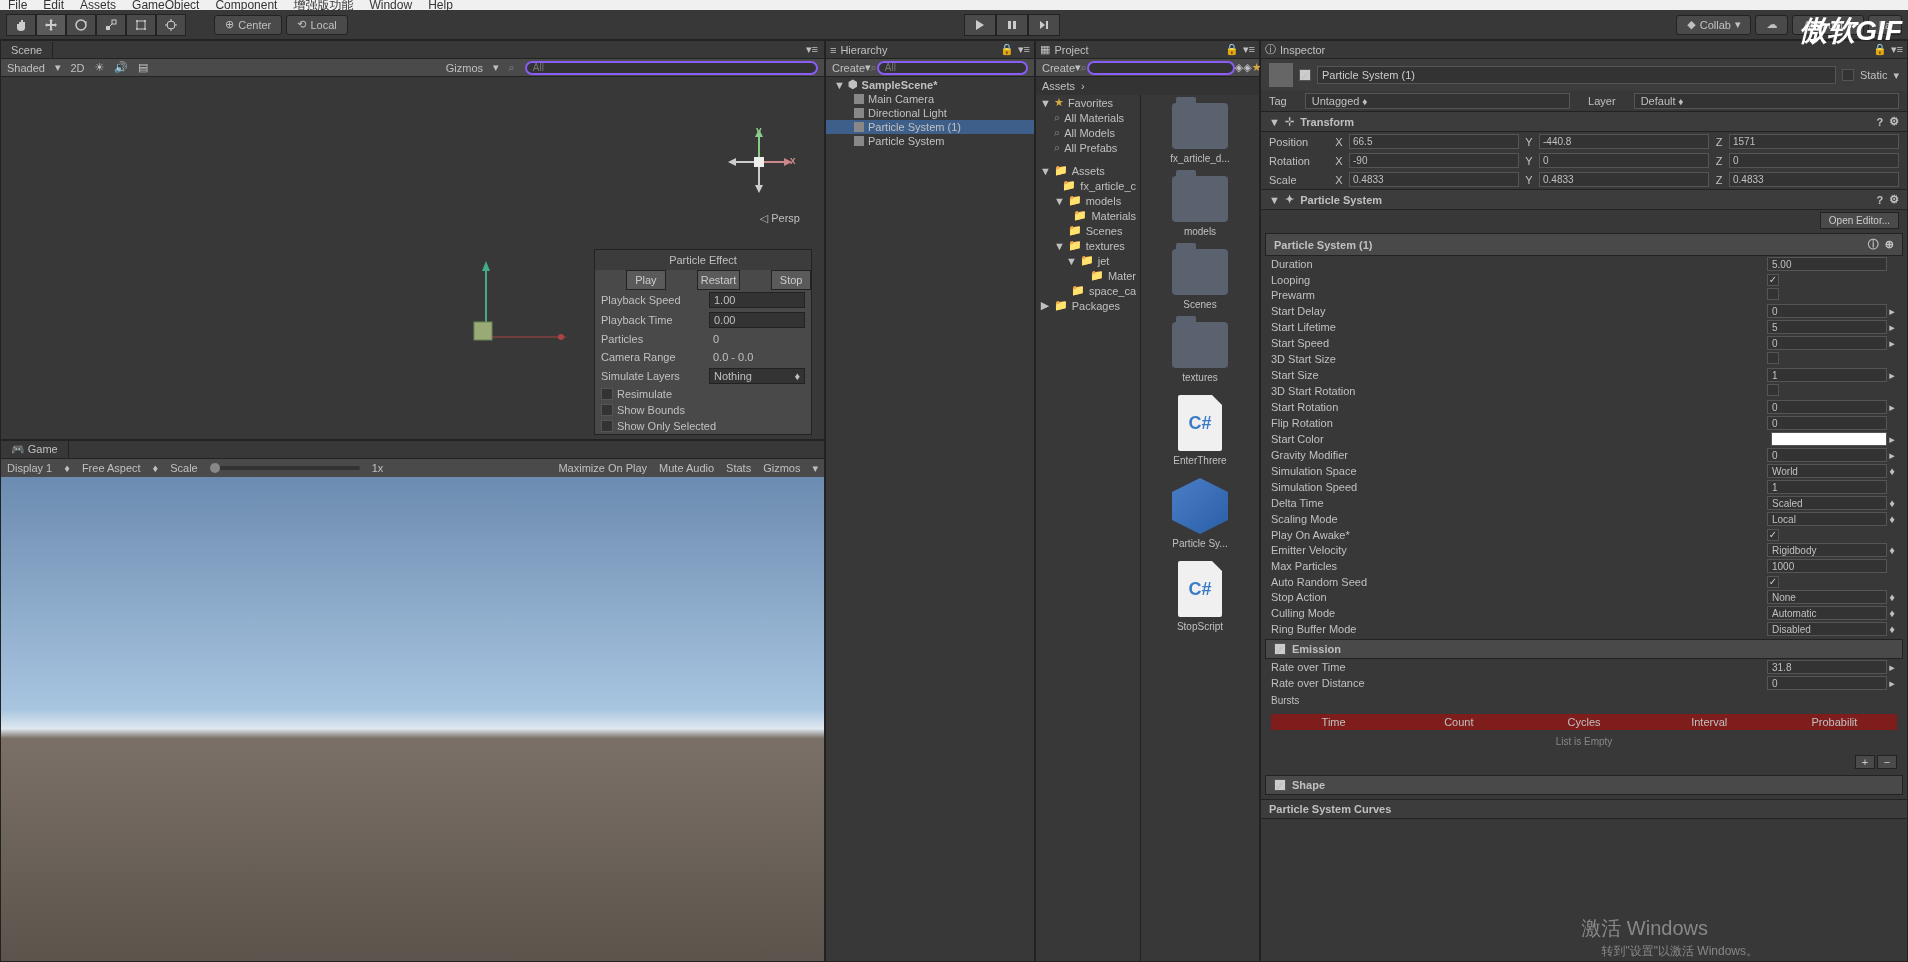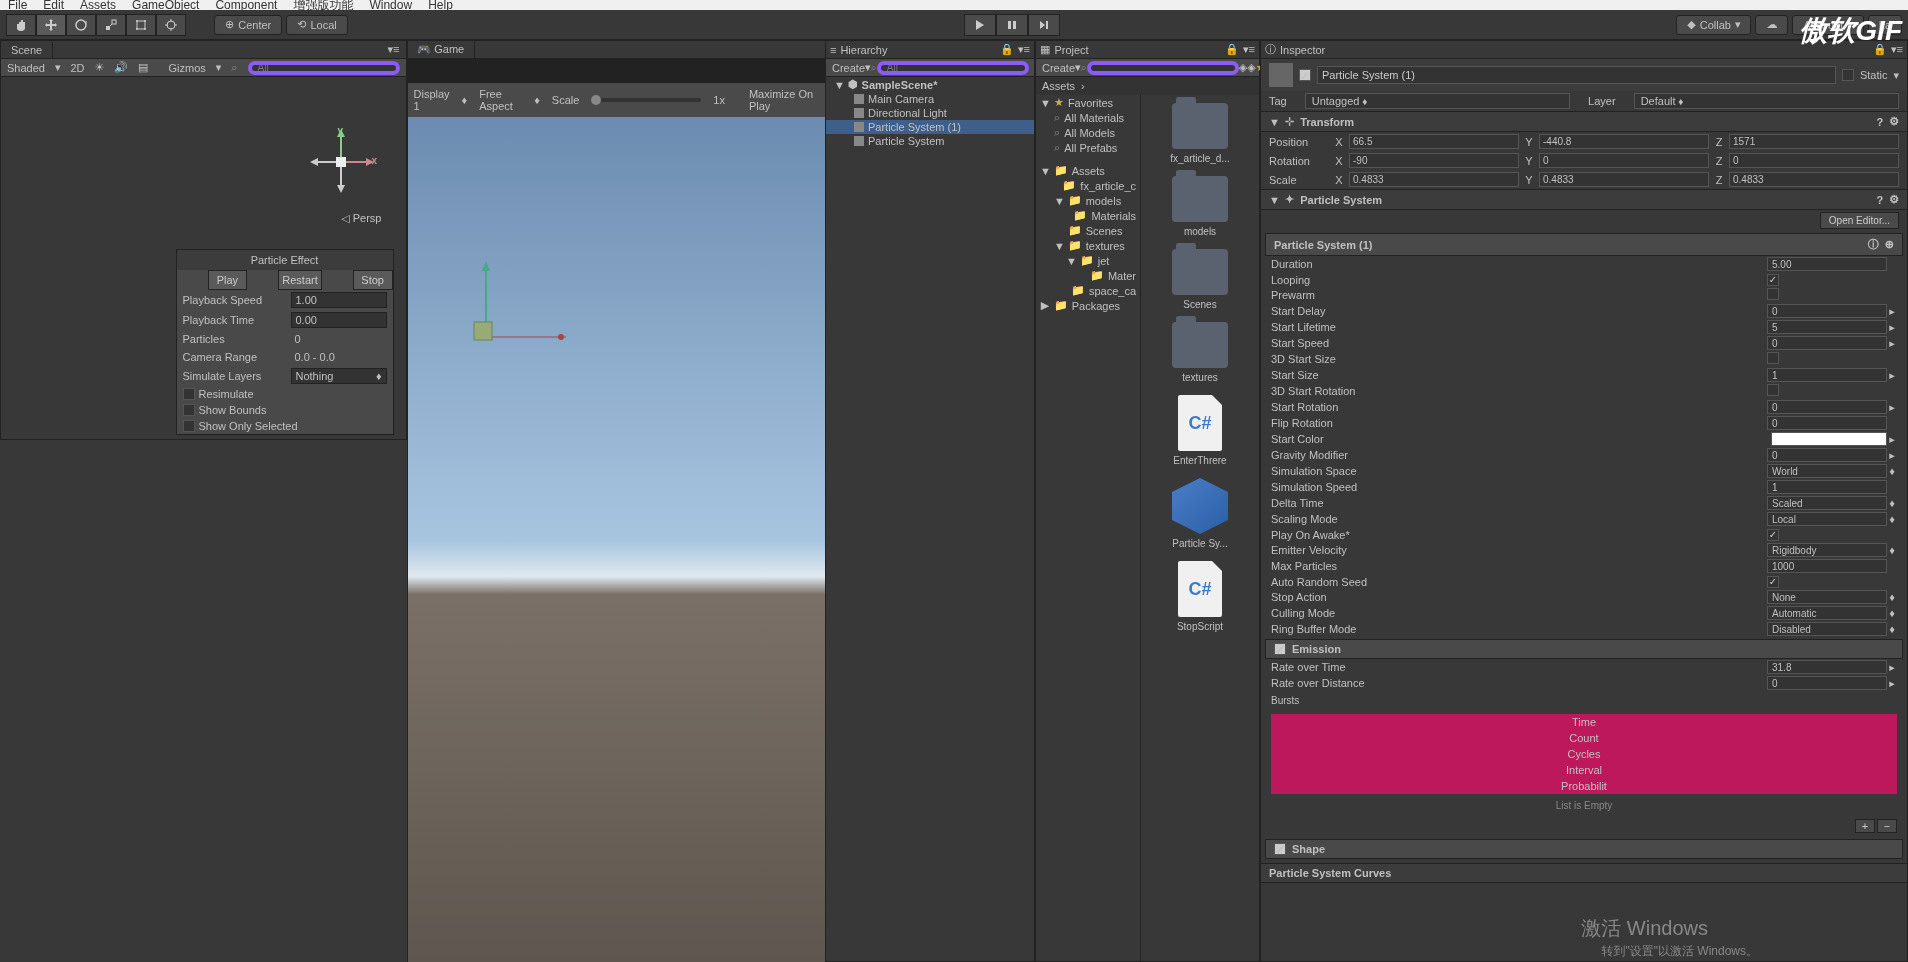--- a/index.html
+++ b/index.html
@@ -8,47 +8,47 @@
 .menubar span { color: #333; font-size: 12px; }
 .toolbar { height: 30px; background: #383838; display: flex; align-items: center; padding: 0 6px; gap: 4px; border-bottom: 1px solid #222; }
 .tool-group { display: flex; gap: 0; }
 .tool-btn { width: 30px; height: 22px; background: #4a4a4a; border: 1px solid #222; display: flex; align-items: center; justify-content: center; cursor: pointer; }
 .tool-btn.active { background: #5a5a5a; }
 .pill-btn { height: 20px; padding: 0 10px; background: #4a4a4a; border: 1px solid #222; border-radius: 3px; display: flex; align-items: center; cursor: pointer; font-size: 11px; gap: 4px; }
 .spacer { flex: 1; }
 .play-controls { display: flex; gap: 0; }
 .play-btn { width: 32px; height: 22px; background: #4a4a4a; border: 1px solid #222; display: flex; align-items: center; justify-content: center; cursor: pointer; }
 .main-area { display: flex; height: calc(100% - 40px); }
-.left-col { width: 825px; display: flex; flex-direction: row; }
+.left-col { width: 825px; display: flex; flex-direction: column; }
 .scene-panel { height: 400px; background: #383838; position: relative; border: 1px solid #222; }
 .panel-tab { height: 18px; background: #383838; display: flex; align-items: center; border-bottom: 1px solid #222; }
 .tab { padding: 2px 10px; background: #494949; border-right: 1px solid #222; font-size: 11px; }
 .tab.active { background: #383838; }
 .scene-toolbar { height: 18px; background: #4a4a4a; display: flex; align-items: center; padding: 0 6px; gap: 10px; border-bottom: 1px solid #222; font-size: 10px; }
 .scene-view { flex: 1; background: #383838; position: relative; height: calc(100% - 36px); }
 .gizmo-3d { position: absolute; top: 50px; right: 30px; width: 70px; height: 70px; }
 .axis-label { position: absolute; font-size: 10px; font-weight: bold; }
 .persp-label { position: absolute; top: 135px; right: 24px; font-size: 11px; }
 .scene-obj { position: absolute; top: 180px; left: 465px; }
 .particle-overlay { position: absolute; bottom: 4px; right: 12px; width: 218px; background: #494949; border: 1px solid #222; }
 .particle-overlay-header { text-align: center; padding: 4px; background: #3c3c3c; font-size: 11px; }
 .particle-btns { display: flex; }
 .particle-btns button { flex: 1; background: #5a5a5a; border: 1px solid #222; padding: 3px; font-size: 11px; color: #ccc; cursor: pointer; margin-left: 31px; }
 .particle-row { display: flex; padding: 2px 6px; align-items: center; font-size: 11px; }
 .particle-row .label { flex: 1; }
 .particle-row .val { width: 96px; background: #333; padding: 1px 4px; border: 1px solid #222; }
 .check-row { display: flex; align-items: center; padding: 2px 6px; gap: 4px; font-size: 11px; }
 .checkbox { width: 12px; height: 12px; background: #333; border: 1px solid #555; display: inline-block; }
 .game-panel { flex: 1; background: #222; border: 1px solid #222; }
-.game-toolbar { height: 34px; background: #4a4a4a; display: flex; align-items: center; padding: 0 6px; gap: 12px; font-size: 10px; margin-top: 24px; }
+.game-toolbar { height: 18px; background: #4a4a4a; display: flex; align-items: center; padding: 0 6px; gap: 12px; font-size: 10px; }
 .game-view { height: calc(100% - 36px); background: linear-gradient(to bottom, #6b8bb0 0%, #a8c5e0 48%, #dfe8ef 52%, #7a7068 54%, #5c544c 100%); }
 .hierarchy-panel { width: 210px; background: #383838; border: 1px solid #222; }
 .panel-header { height: 18px; background: #383838; display: flex; align-items: center; padding: 0 4px; font-size: 11px; border-bottom: 1px solid #222; gap: 4px; }
 .panel-subheader { height: 18px; background: #4a4a4a; display: flex; align-items: center; padding: 0 6px; font-size: 10px; border-bottom: 1px solid #222; }
-.search-box { flex: 1; background: #333; border: 4px solid #8b5cf6; border-radius: 8px; height: 14px; padding: 0 6px; font-size: 10px; }
+.search-box { flex: 1; background: #333; border: 2px solid #8b5cf6; border-radius: 8px; height: 14px; padding: 0 6px; font-size: 10px; }
 .tree-item { padding: 1px 4px 1px 18px; font-size: 11px; cursor: pointer; display: flex; align-items: center; gap: 4px; }
 .tree-item.root { padding-left: 8px; font-weight: bold; }
 .tree-item.selected { background: #3e5f8a; }
 .tree-item.child { padding-left: 28px; }
 .cube-icon { width: 10px; height: 10px; background: #888; display: inline-block; }
 .project-panel { width: 225px; background: #383838; border: 1px solid #222; display: flex; flex-direction: column; }
 .project-cols { display: flex; flex: 1; }
 .project-tree { width: 105px; border-right: 1px solid #222; overflow: hidden; }
 .project-grid { flex: 1; padding: 8px; display: flex; flex-direction: column; gap: 12px; align-items: center; overflow-y: auto; }
 .breadcrumb { height: 18px; background: #333; display: flex; align-items: center; padding: 0 6px; font-size: 11px; gap: 6px; }
@@ -70,21 +70,21 @@
 .transform-row .tval { flex: 1; background: #333; border: 1px solid #555; padding: 1px 3px; font-size: 10px; min-width: 0; }
 .module-header { background: #494949; padding: 3px 8px; display: flex; align-items: center; gap: 6px; font-size: 11px; font-weight: bold; border: 1px solid #222; margin: 2px 4px 0 4px; }
 .prop-row { display: flex; padding: 1px 10px; align-items: center; font-size: 10px; }
 .prop-row .plabel { flex: 1; }
 .prop-row .pval { width: 120px; background: #333; border: 1px solid #555; padding: 0 4px; font-size: 10px; height: 14px; display: flex; align-items: center; }
 .prop-row .pcheck { width: 120px; }
 .prop-row .pcheck .checkbox.checked::after { content: '✓'; color: #ccc; font-size: 10px; display: block; text-align: center; line-height: 10px; }
 .prop-row .arrow { width: 10px; text-align: center; cursor: pointer; }
 .color-swatch { width: 116px; height: 14px; background: #fff; border: 1px solid #555; }
 .burst-table { margin: 4px 10px; }
-.burst-headers { display: flex; font-size: 9px; background: #be185d; flex-direction: column; }
+.burst-headers { display: flex; font-size: 9px; background: #7f1d1d; }
 .burst-headers span { flex: 1; padding: 2px 4px; text-align: center; }
 .burst-empty { padding: 6px; text-align: center; font-size: 10px; color: #888; }
 .burst-btns { display: flex; justify-content: flex-end; gap: 2px; padding: 2px 0; }
 .burst-btns button { width: 20px; height: 14px; background: #4a4a4a; border: 1px solid #222; color: #ccc; cursor: pointer; }
 .watermark { position: absolute; bottom: 20px; right: 200px; font-size: 20px; color: #888; pointer-events: none; }
 .watermark2 { position: absolute; bottom: 2px; right: 150px; font-size: 12px; color: #888; pointer-events: none; }
 .gif-badge { position: absolute; top: 12px; right: 6px; font-size: 28px; font-weight: bold; color: #fff; font-style: italic; pointer-events: none; }
 .star-icon { color: #d4a842; }
 .search-icon { color: #888; }
 .foldout { width: 10px; display: inline-block; text-align: center; }

